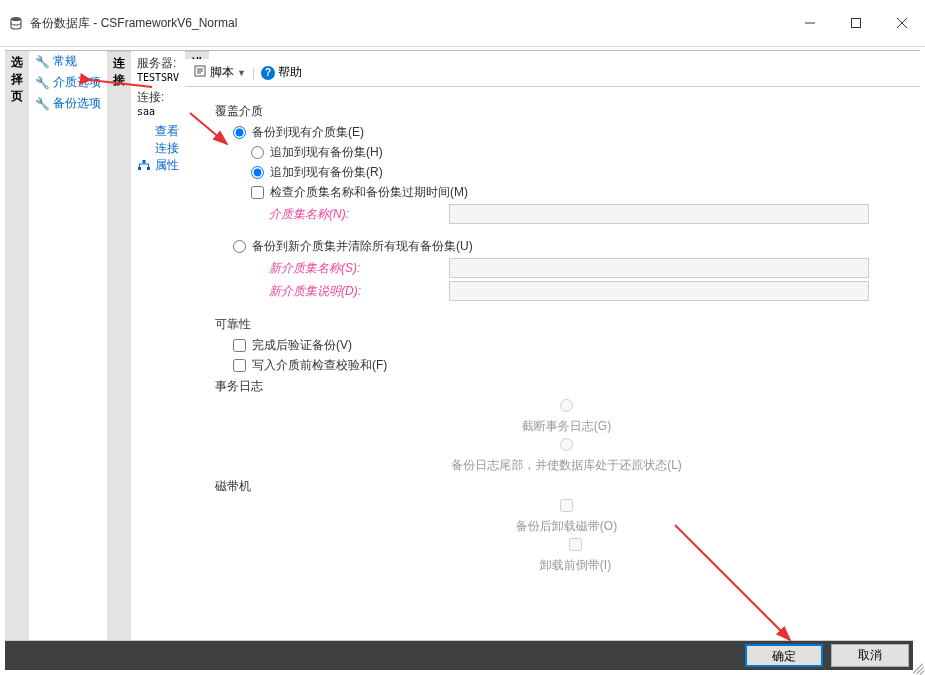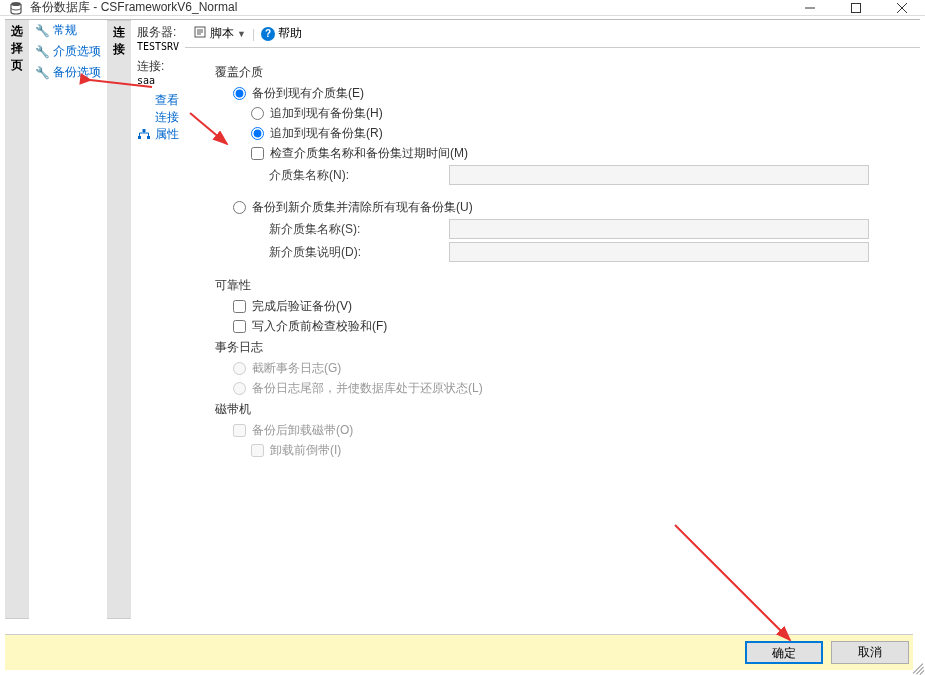--- a/index.html
+++ b/index.html
@@ -1,19 +1,19 @@
 <!DOCTYPE html>
 <html><head>
 <meta charset="utf-8">
 <style>
 * { box-sizing: border-box; margin: 0; padding: 0; font-family: "Microsoft YaHei", SimSun, sans-serif; font-size: 12px; }
 body { background: #fff; width: 925px; height: 675px; overflow: hidden; position: relative; }
 
 
-.titlebar { height: 16px; background: #fff; border-bottom: 1px solid #ddd; display: flex; align-items: center; }
+.titlebar { height: 47px; background: #fff; border-bottom: 1px solid #ddd; display: flex; align-items: center; }
 .titlebar .icon-db { width: 16px; height: 16px; margin: 0 6px 0 8px; display:flex; align-items:center; justify-content:center;}
 .titlebar .title { flex: 1; color: #333; }
 .titlebar .winbtn { width: 46px; height: 30px; display: flex; align-items: center; justify-content: center; color: #333; }
 
 
 .main { display: flex; height: 600px; border-top: 1px solid #bbb; margin: 3px 5px 0 5px;}
 .sidebar { width: 180px; background: #f0f0f0; border-right: 1px solid #ccc; display: flex; flex-direction: row; }
 .sidebar .section-header { background: #e3e3e3; font-weight: bold; padding: 3px 6px; border-bottom: 1px solid #ccc; border-top: 1px solid #ccc;}
 .sidebar .section-header:first-child{border-top:none;}
 .sidebar .nav { background: #fff; flex-shrink: 0; }
@@ -26,40 +26,40 @@
 .sidebar .conn-block .kv { margin-bottom: 6px; }
 .sidebar .conn-block .k { color:#333; }
 .sidebar .conn-block .v { font-family: Consolas, monospace; font-size:10px; }
 .sidebar .conn-block .link { color:#0066cc; }
 .sidebar .conn-block .linkrow { display:flex; align-items:flex-end; gap:4px; }
 .progress-block { background:#fff; padding: 6px; height: 64px; }
 .progress-row { display:flex; align-items:center; gap:10px; padding:4px 4px;}
 .spinner { width:24px; height:24px; border:3px dotted #bbb; border-radius:50%; }
 
 
-.content { flex: 1; background: #fff; display: flex; flex-direction: column; }
+.content { flex: 1; background: #fff; display: flex; flex-direction: column; margin-top: 8px; }
 .toolbar { height: 28px; display: flex; align-items: center; gap: 6px; padding: 0 8px; border-bottom: 1px solid #ccc; }
 .toolbar .tb-item { display:flex; align-items:center; gap:3px; }
 .toolbar .drop { font-size:9px; color:#555; }
 .help-ico { width:14px; height:14px; border-radius:50%; background:#0078d7; color:#fff; display:inline-flex; align-items:center; justify-content:center; font-size:10px; font-weight:bold;}
 
 .form { padding: 12px 20px 0 30px; color:#333; }
 .group-title { margin: 4px 0 4px 0; }
 .radio-row, .check-row { display:flex; align-items:center; gap:6px; margin: 3px 0 3px 18px; }
 .radio-row input[type=radio], .check-row input[type=checkbox] { width:13px; height:13px; }
 .check-row.nested { margin-left: 36px; }
 .field-row { display:flex; align-items:center; margin: 3px 0 3px 54px; }
-.field-row .lbl { width: 180px; color:#404040; }
+.field-row .lbl { width: 180px; color:#ec4899;font-style:italic; }
 .field-row input[type=text] { flex:1; max-width:420px; height:20px; border:1px solid #aaa; background:#fff; padding:0 3px;}
 .field-row input[type=text][disabled] { background:#f5f5f5; border-color:#ccc; color:#999;}
-.disabled-txt { color:#999; }
+.disabled-txt { color:#999;flex-direction:column; }
 .section-gap { height:8px; }
 
 
-.footer { position:absolute; bottom:5px; left:5px; right:12px; height:36px; border-top:1px solid #ccc; display:flex; align-items:center; justify-content:flex-end; gap:8px; padding-right:4px; background:#fef9c3;}
+.footer { position:absolute; bottom:5px; left:5px; right:12px; height:30px; border-top:1px solid #ccc; display:flex; align-items:center; justify-content:flex-end; gap:8px; padding-right:4px; background:#404040;}
 .footer button { width:78px; height:23px; background:#e1e1e1; border:1px solid #adadad; cursor:default;}
 .footer button.primary { border:2px solid #0078d7; line-height:18px;}
 
 
 .arrow { position:absolute; pointer-events:none; }
 .arrow svg { overflow:visible; }
 
 .resize-grip { position:absolute; right:2px; bottom:2px; width:14px; height:14px; }
 .resize-grip::before { content:""; position:absolute; right:0; bottom:0; width:0; height:0; }
 .grip-line { position:absolute; background:#999; transform:rotate(-45deg); height:1px;}

